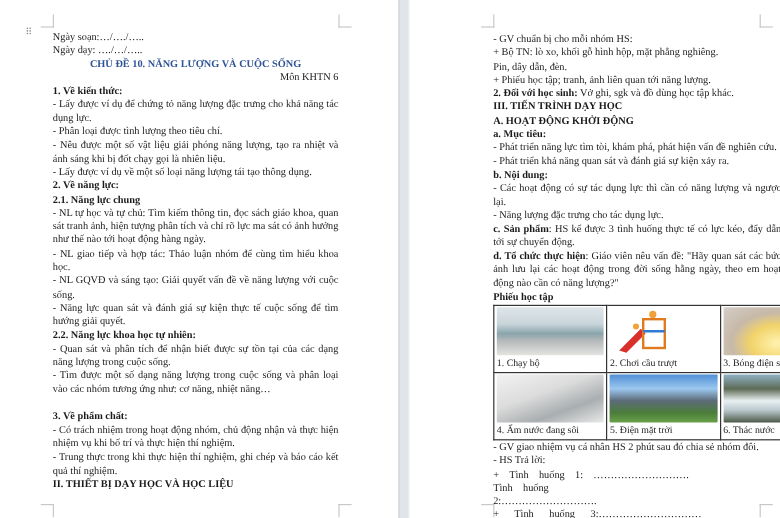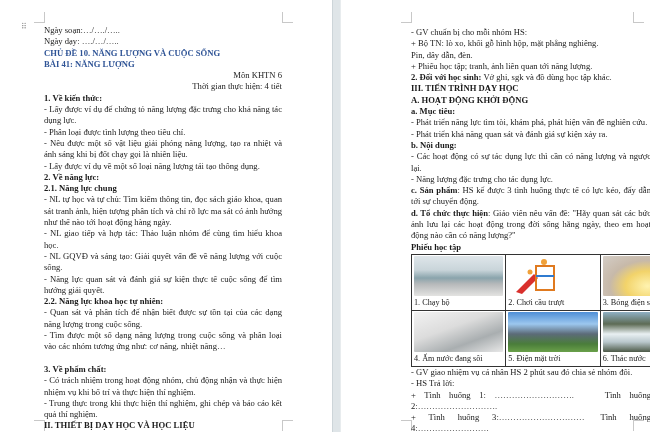--- a/index.html
+++ b/index.html
@@ -14,50 +14,48 @@
   #page-right { left:345px; width:309px; }
   .gap { position:absolute; left:332px; top:0; width:9px; height:432px; background:#dfe5e8; border-left:1px solid #cdd5d9; border-right:1px solid #e8ecee; box-sizing:border-box; }
   .corner { position:absolute; width:10px; height:10px; border-color:#c8c8c8; border-style:solid; border-width:0; }
   .drag-handle { position:absolute; left:21px; top:25px; width:8px; height:10px; font-size:8px; line-height:4px; color:#8a8a8a; letter-spacing:1px; }
   .content { position:absolute; font-size:8.6px; line-height:11.3px; }
   #left-content { left:44px; top:25px; width:238px; }
   #right-content { left:66px; top:27px; width:240px; }
   p { margin:0; text-align:justify; }
   .b { font-weight:bold; }
   .center { text-align:right; }
-  .title-blue { color:#2f5496; font-weight:bold; }
+  .title-blue { color:#2f5496; font-weight:bold; text-align:center; }
   .spacer { height:11.3px; }
   table.worksheet { border-collapse:collapse; width:284px; margin-top:1px; }
   table.worksheet td { border:1px solid #333; vertical-align:bottom; padding:1px 2px 2px 2px; width:33%; font-size:8.2px; line-height:10px; }
   .thumb { height:40px; margin-bottom:2px; border-radius:1px; }
   .t1 { background:linear-gradient(180deg,#dfe6ea 0%,#c9d5da 35%,#8aa4ac 55%,#b6b9ba 70%,#e3e3e1 100%); position:relative; }
   .t2 { background:#fff; position:relative; }
   .t3 { background:radial-gradient(ellipse at 50% 75%,#fff3b0 0%,#f2d36a 35%,#c7b9a9 60%,#d4cdc6 100%); }
   .t4 { background:linear-gradient(160deg,#f2f2f2 0%,#dcdcdc 40%,#a9aeb0 70%,#e8e8e8 100%); }
   .t5 { background:linear-gradient(180deg,#4f8fd6 0%,#9cc7ee 30%,#5c6b78 55%,#4a7d3a 80%,#6aa04a 100%); }
   .t6 { background:linear-gradient(180deg,#8fb0c4 0%,#5d6b55 30%,#e9f0f2 55%,#b9c7cc 75%,#4d5a48 100%); }
-  .row-sp { display:flex; justify-content:space-between; }
+  .row-sp { display:flex; justify-content:space-between;flex-direction:column; }
 </style>
 </head>
 <body>
 
 <div class="page" id="page-left">
   <div class="corner" style="left:34px;top:12px;border-right-width:1px;border-bottom-width:1px;"></div>
   <div class="corner" style="left:282px;top:12px;border-left-width:1px;border-bottom-width:1px;"></div>
   <div class="corner" style="left:34px;top:420px;border-right-width:1px;border-top-width:1px;"></div>
   <div class="corner" style="left:282px;top:420px;border-left-width:1px;border-top-width:1px;"></div>
   <div class="drag-handle">⠿</div>
 
   <div class="content" id="left-content">
     <p>Ngày soạn:…/…./…..</p>
     <p>Ngày dạy: …./…/…..</p>
     <p class="title-blue">CHỦ ĐỀ 10. NĂNG LƯỢNG VÀ CUỘC SỐNG</p>
-    <p class="title-blue">BÀI 41: NĂNG LƯỢNG</p>
     <p class="center">Môn KHTN 6</p>
-    <p class="center">Thời gian thực hiện: 4 tiết</p>
     <p class="b">1. Về kiến thức:</p>
     <p>- Lấy được ví dụ để chứng tỏ năng lượng đặc trưng cho khả năng tác dụng lực.</p>
     <p>- Phân loại được tình lượng theo tiêu chí.</p>
     <p>- Nêu được một số vật liệu giải phóng năng lượng, tạo ra nhiệt và ánh sáng khi bị đốt chạy gọi là nhiên liệu.</p>
     <p>- Lấy được ví dụ về một số loại năng lượng tái tạo thông dụng.</p>
     <p class="b">2. Về năng lực:</p>
     <p class="b">2.1. Năng lực chung</p>
     <p>- NL tự học và tự chủ: Tìm kiếm thông tin, đọc sách giáo khoa, quan sát tranh ảnh, hiện tượng phân tích và chỉ rõ lực ma sát có ảnh hưởng như thế nào tới hoạt động hàng ngày.</p>
     <p>- NL giao tiếp và hợp tác: Thảo luận nhóm để cùng tìm hiểu khoa học.</p>
     <p>- NL GQVĐ và sáng tạo: Giải quyết vấn đề về năng lượng với cuộc sống.</p>

